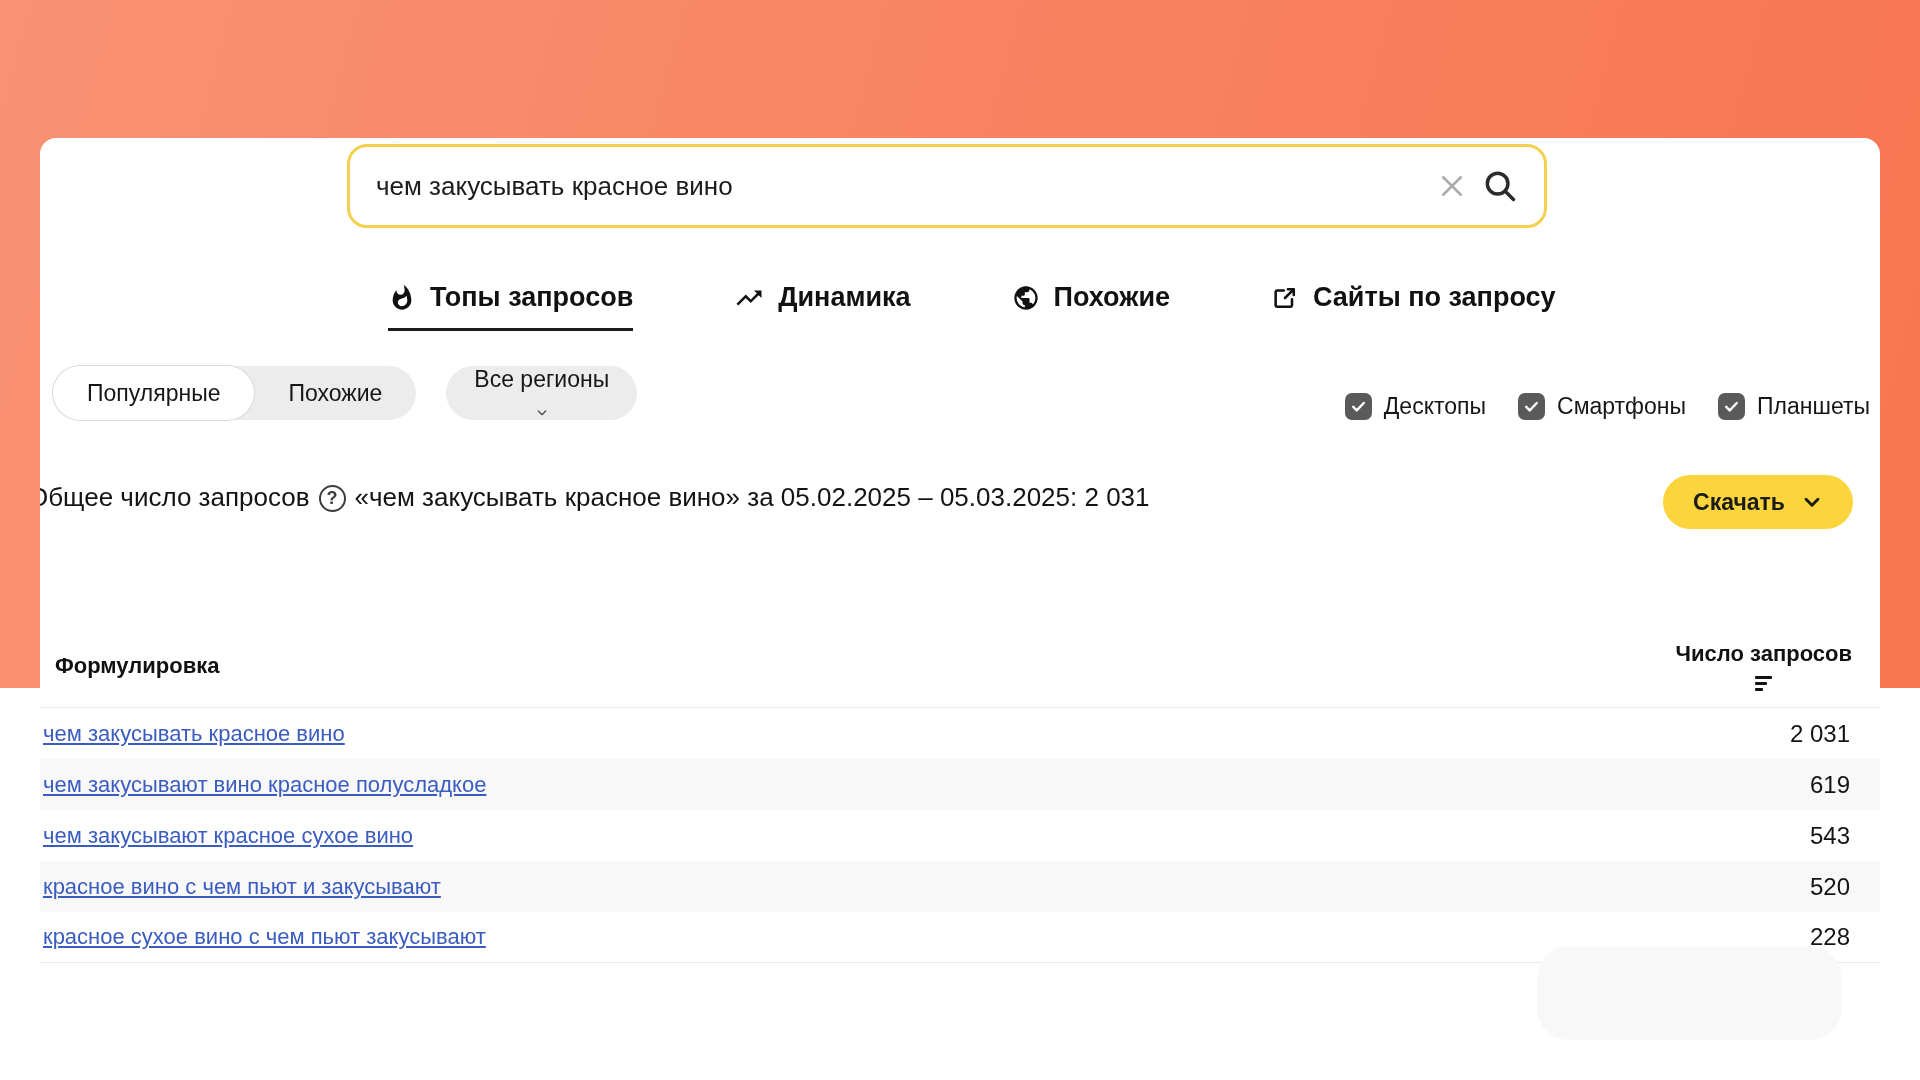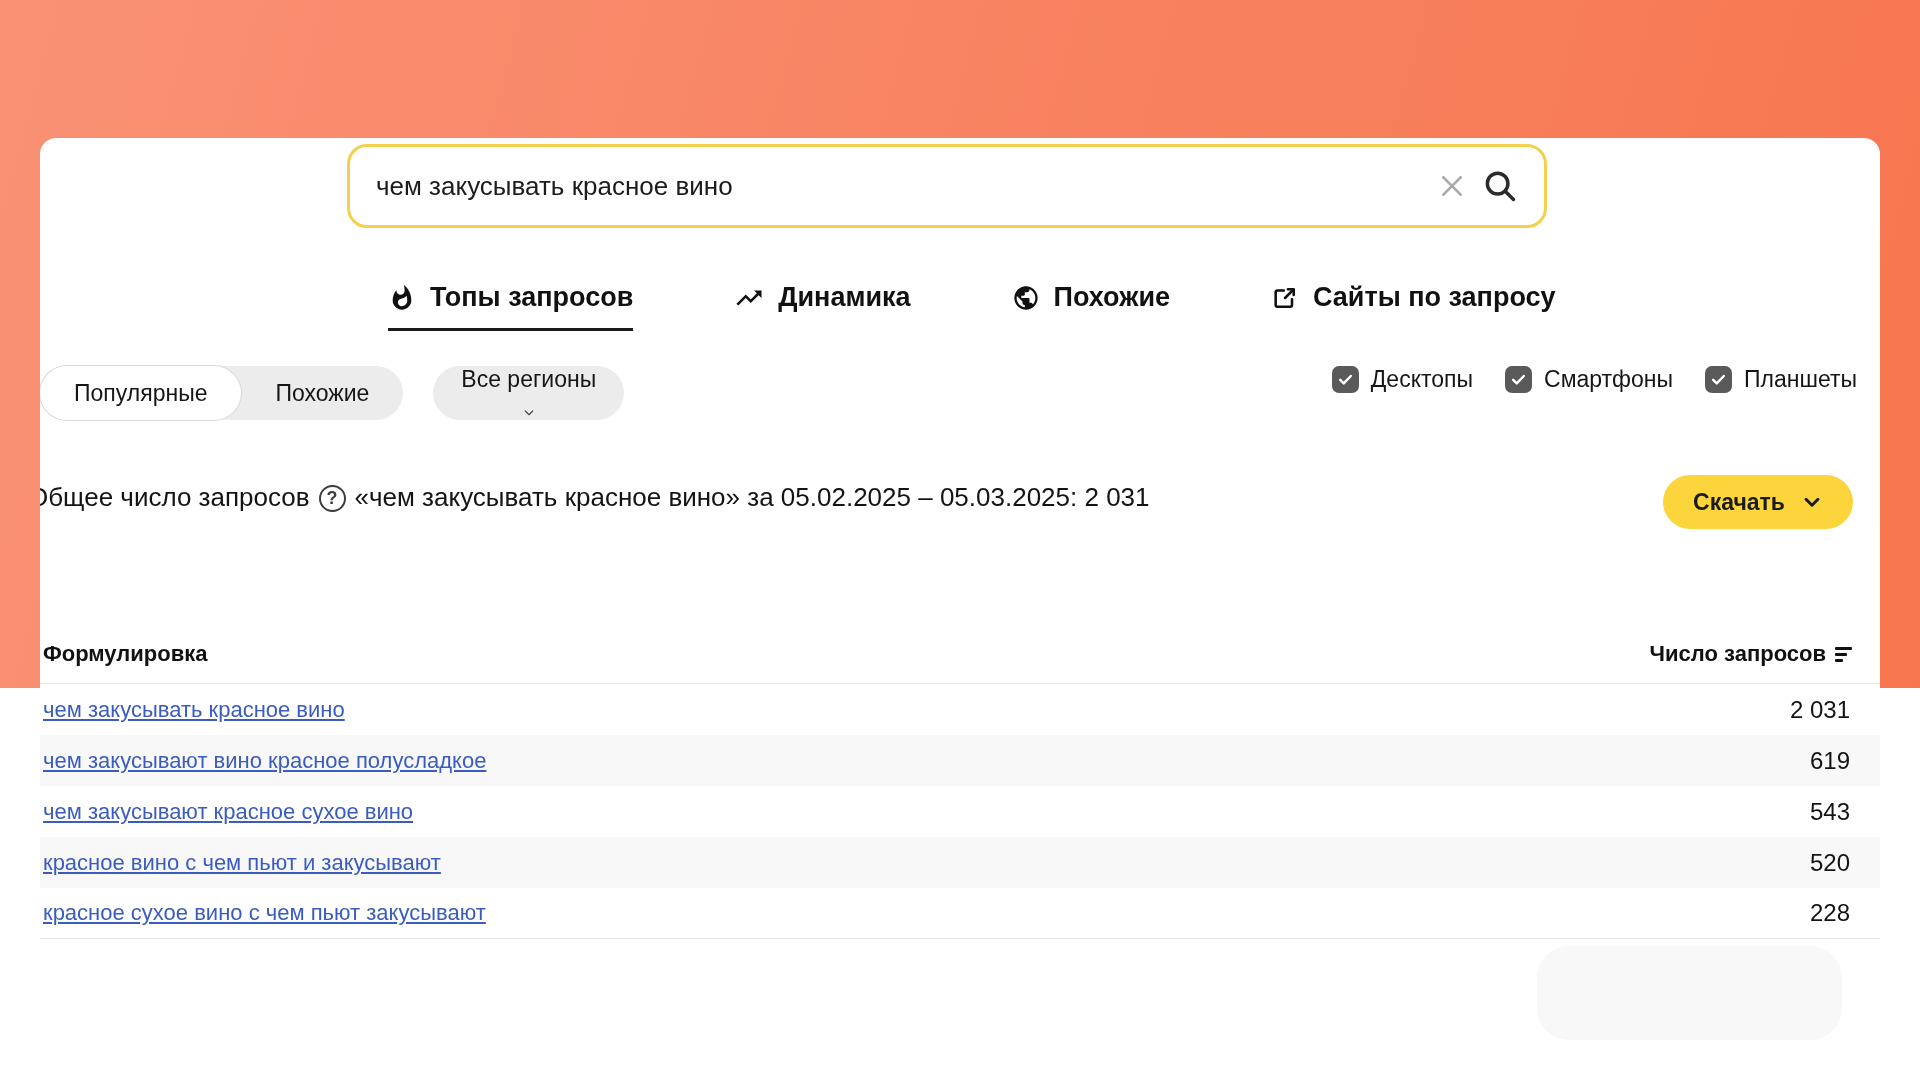--- a/index.html
+++ b/index.html
@@ -22,22 +22,22 @@
               align-items:center; justify-content:center; cursor:pointer; flex:0 0 auto; }
 
   
   .tabs { position:absolute; left:348px; top:144px; display:flex; gap:101px; }
   .tab { display:flex; align-items:center; gap:14px; font-size:27px; font-weight:700;
          color:#111; padding-bottom:15px; border-bottom:3px solid transparent; cursor:pointer; }
   .tab[data-active="true"] { border-bottom-color:#1b1b1b; }
   .tab .t-icon { display:flex; align-items:center; }
 
   
-  .chips-row { position:absolute; left:0; top:228px; width:1817px; height:54px;
-               display:flex; align-items:flex-start; }
+  .chips-row { position:absolute; left:13px; top:228px; width:1817px; height:54px;
+               display:flex; align-items:flex-end; }
   .segmented { display:flex; background:#ececec; border-radius:28px; height:54px; }
   .segment { height:54px; display:flex; align-items:center; padding:0 34px;
              font-size:23px; border-radius:28px; cursor:pointer; color:#161616; }
   .segment[data-selected="true"] { background:#ffffff; box-shadow:0 0 0 1px #d9d9d9; }
   .region-chip { margin-left:30px; height:54px; background:#ececec; border-radius:28px;
                  display:flex; align-items:center; gap:12px; padding:0 28px;
                  font-size:23px; cursor:pointer;flex-direction:column; }
   .spacer { flex:1; }
   .devices { display:flex; align-items:center; gap:32px; }
   .device { display:flex; align-items:center; gap:12px; font-size:23px; cursor:pointer; }
@@ -52,22 +52,22 @@
                display:flex; align-items:center; justify-content:center;
                font-size:18px; font-weight:700; color:#3d3d3d; margin-top:2px; }
   .download-btn { position:absolute; right:27px; top:4px; height:54px; border:none;
                   background:#fcd53d; border-radius:28px; padding:0 30px;
                   display:flex; align-items:center; gap:16px; font-family:inherit;
                   font-size:23px; font-weight:700; color:#1b1b1b; cursor:pointer; }
 
   
   .table { position:absolute; left:0; top:503px; width:1840px; }
   .thead { display:flex; justify-content:space-between; align-items:center;
-           padding:0 28px 16px 3px; font-size:22px; font-weight:700; color:#111; }
-  .th-count { display:flex; align-items:center; gap:9px; cursor:pointer; }
+           padding:0 28px 16px 3px; font-size:22px; font-weight:700; color:#111;margin-left:12px; }
+  .th-count { display:flex; align-items:center; gap:9px; cursor:pointer;flex-direction:column; }
   .sort-icon { display:flex; flex-direction:column; gap:3px; }
   .sort-icon i { display:block; height:3px; background:#111; border-radius:1px; }
   .tbody { border-top:1px solid #e9e9e9; }
   .trow { height:51px; display:flex; align-items:center; justify-content:space-between;
           padding:0 30px 0 3px; }
   .trow:nth-child(even) { background:#f8f8f8; }
   .trow:last-child { border-bottom:1px solid #e9e9e9; }
   .phrase-link { font-size:22px; color:#3a5cc0; text-decoration:underline; cursor:pointer; }
   .count-val { font-size:24px; color:#141414; }
 

